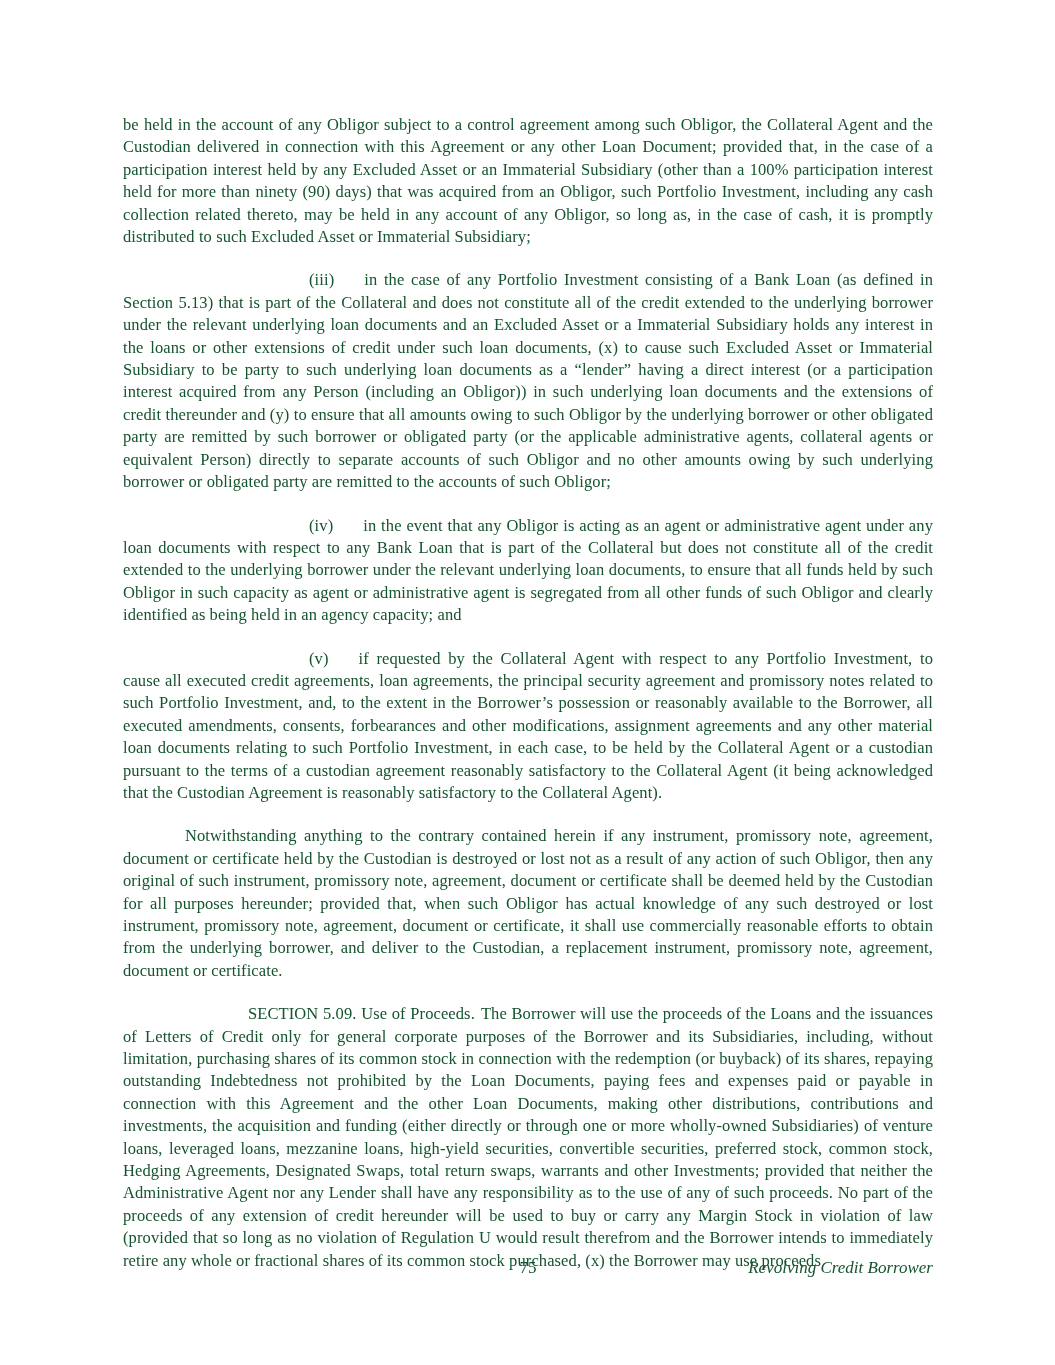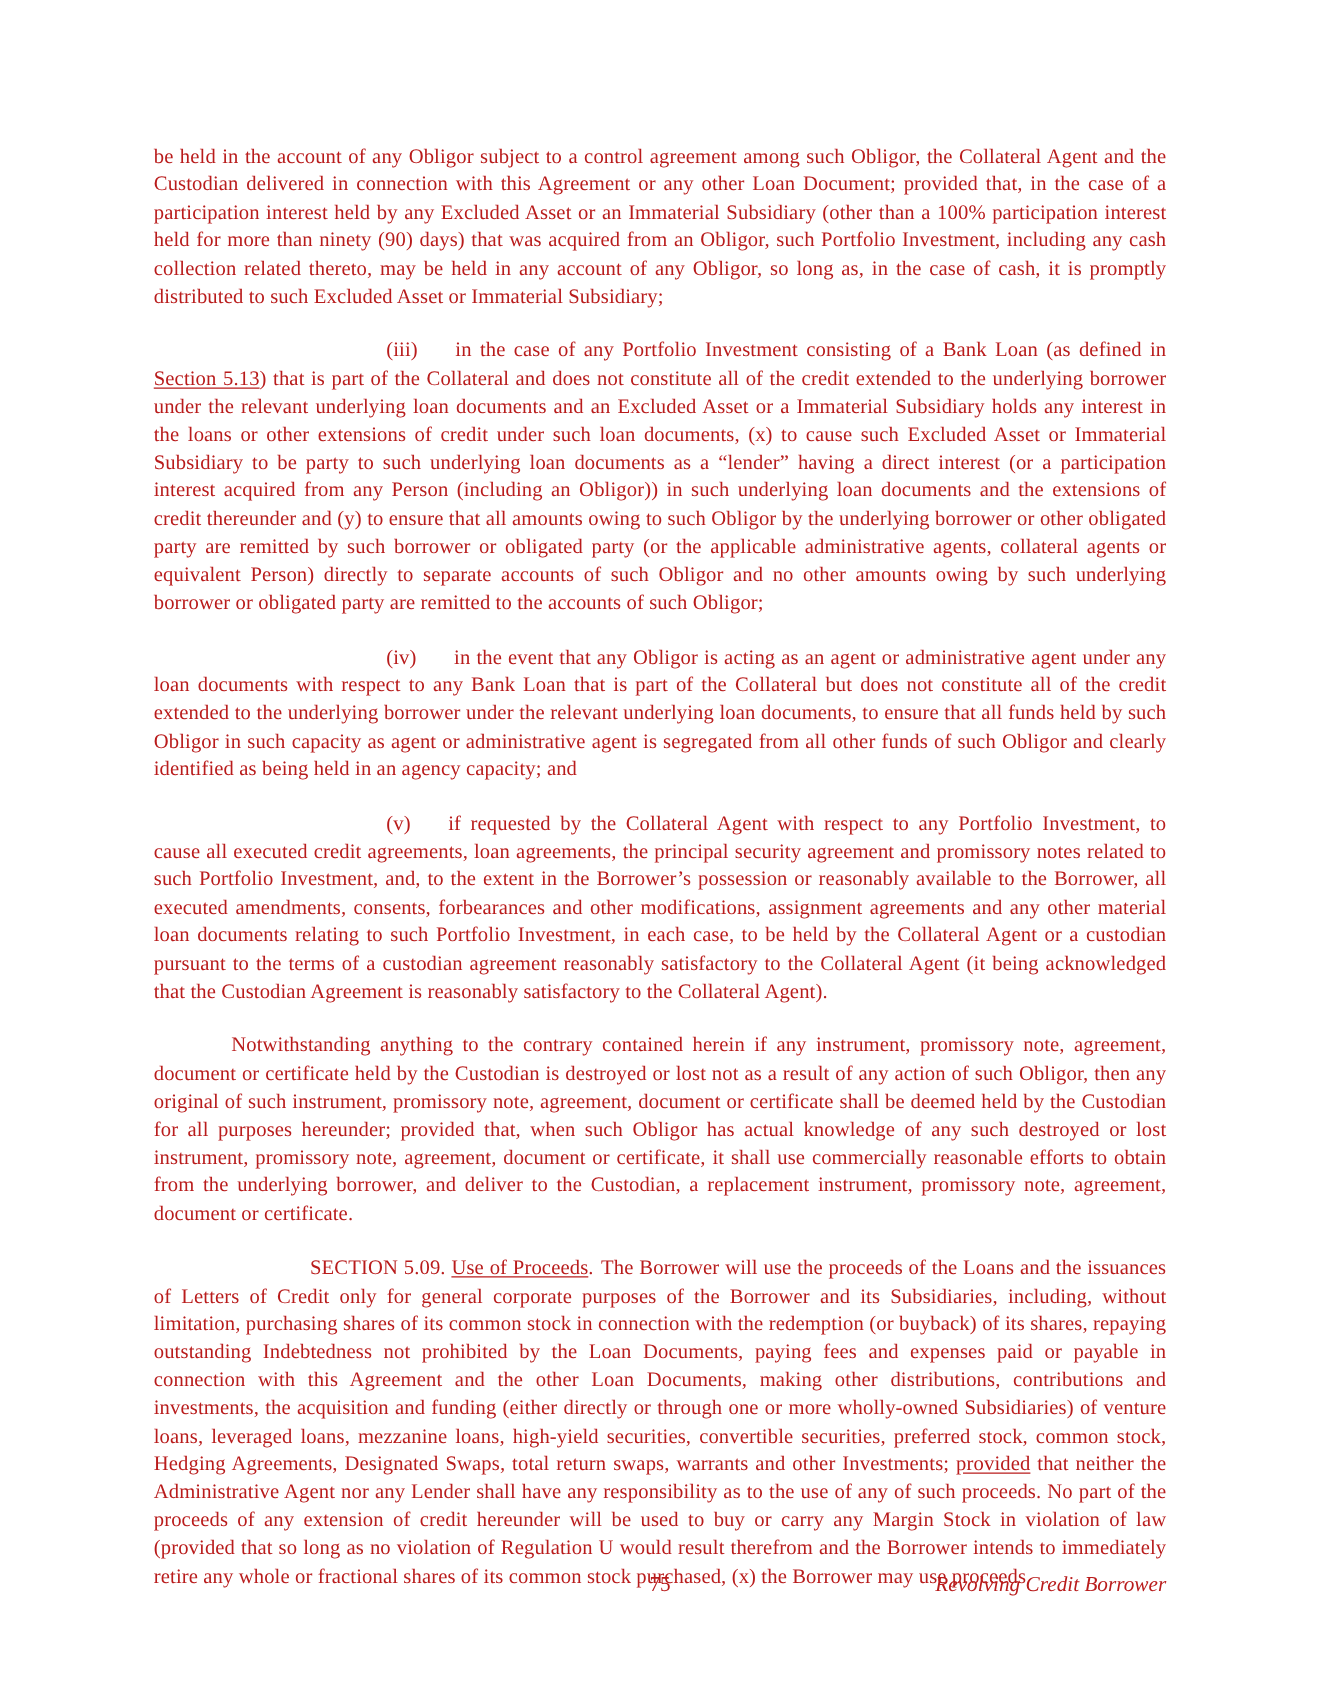--- a/index.html
+++ b/index.html
@@ -6,41 +6,41 @@
     margin: 0;
     padding: 0;
     background: #ffffff;
   }
   .page {
     position: relative;
     width: 1055px;
     height: 1365px;
     background: #ffffff;
     font-family: "Liberation Serif", serif;
-    color: #b91c1c;
+    color: #14532d;
     overflow: hidden;
   }
   .body-text {
     position: absolute;
     left: 123px;
     top: 114px;
     width: 810px;
   }
   .body-text p {
     font-size: 16.5px;
     line-height: 22.4px;
     text-align: justify;
     margin: 0 0 21px 0;
     letter-spacing: 0.1px;
   }
   p.p-flush   { text-indent: 0; }
   p.p-item    { text-indent: 186px; }
   p.p-notw    { text-indent: 62px; }
   p.p-section { text-indent: 125px; }
-  .u { text-decoration: underline; text-underline-offset: 2px; }
+  .u { text-underline-offset: 2px; }
   .tab { display: inline-block; width: 30px; }
   .gap { display: inline-block; width: 6px; }
   .page-footer {
     position: absolute;
     left: 123px;
     top: 1258px;
     width: 810px;
     height: 26px;
     font-size: 17px;
   }

